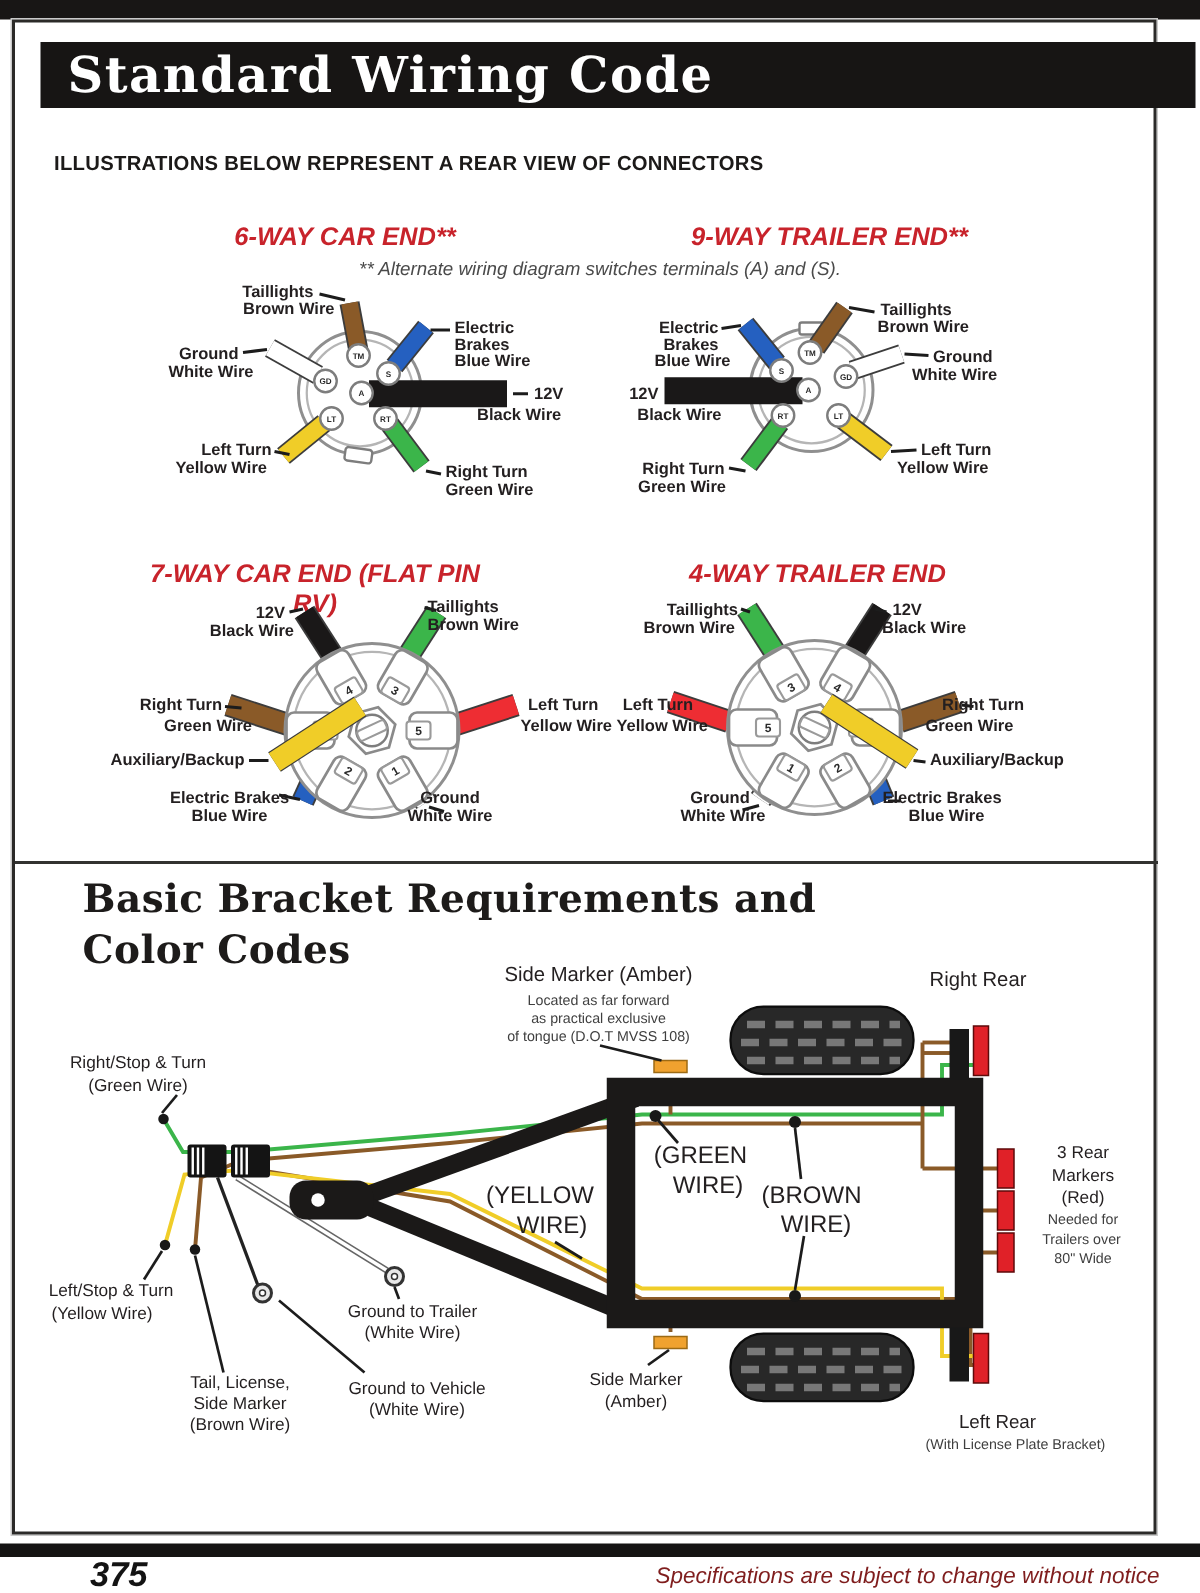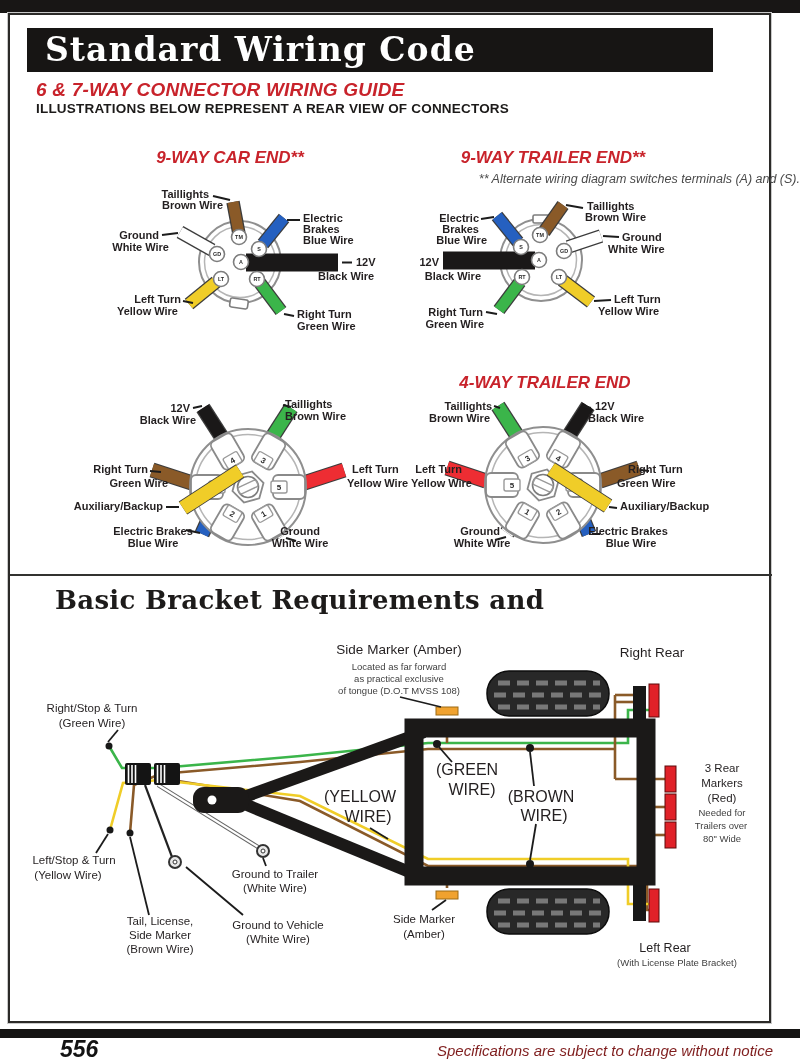--- a/index.html
+++ b/index.html
@@ -1,28 +1,28 @@
 <!DOCTYPE html>
 <html style="--heading_red: #c8232b; --wire_brown: #8a5a28; --wire_blue: #2560c0; --wire_green: #3bb54a; --wire_yellow: #f0cd28; --wire_red: #ee2d33; --wire_black: #1a1818; --wire_white: #ffffff; --marker_amber: #f0a22f; --light_red: #e02128; --frame_black: #1b1918;"><head>
 <meta charset="utf-8">
 <style>
   html,body{margin:0;padding:0;background:#fff;}
   #page{position:relative;width:800px;height:1062px;background:#ffffff;overflow:hidden;
         font-family:"Liberation Sans",sans-serif;}
   .abs{position:absolute;}
   #top-strip{left:0;top:0;width:800px;height:13px;background:#181615;}
   #page-frame{left:8px;top:13px;width:759px;height:1006px;border:2px solid #2b2a28;background:#fff;box-shadow:0 0 0 1px #c9c9c9;}
-  #title-bar{left:27px;top:28px;width:686px;height:44px;background:#171514;color:#fff;}
+  #title-bar{left:27px;top:28px;width:770px;height:44px;background:#171514;color:#fff;}
   #title-bar span{display:block;padding:2px 0 0 18px;font-family:"DejaVu Serif",serif;font-weight:700;font-size:33px;letter-spacing:1px;}
   #guide-heading{left:36px;top:79px;font-size:19px;font-weight:700;font-style:italic;color:var(--heading_red);letter-spacing:0.2px;}
   #guide-subheading{left:36px;top:101px;font-size:13.5px;font-weight:700;color:#1c1a19;letter-spacing:0.2px;}
   .conn-title{font-size:17px;font-weight:700;font-style:italic;color:var(--heading_red);text-align:center;}
   #six-car-title{left:105px;top:148px;width:250px;}
   #six-trailer-title{left:428px;top:148px;width:250px;}
-  #alt-note{left:0;top:172px;width:800px;text-align:right;font-style:italic;font-size:12.5px;color:#4a4a4a;}
+  #alt-note{left:0;top:172px;width:800px;text-align:center;font-style:italic;font-size:12.5px;color:#4a4a4a;}
   #seven-car-title{left:85px;top:373px;width:250px;}
   #seven-trailer-title{left:420px;top:373px;width:250px;}
   #divider{left:10px;top:574px;width:762px;height:2px;background:#323230;}
   #lighting-heading{left:55px;top:583px;width:620px;font-family:"DejaVu Serif",serif;font-weight:700;font-size:26px;line-height:34px;color:#1d1b1a;letter-spacing:0.3px;}
   #footer-bar{left:0;top:1029px;width:800px;height:9px;background:#151413;}
   #footer-page{left:60px;top:1036px;font-size:23px;font-weight:700;font-style:italic;color:#131313;}
   #footer-note{left:0;top:1042px;width:773px;text-align:right;font-size:15px;font-style:italic;color:#7f1d1d;}
   svg{position:absolute;left:0;}
   #connectors{top:190px;}
   #trailer-fig{top:638px;}
@@ -66,26 +66,26 @@
 <body>
 
 <div id="page">
   <div class="abs" id="top-strip"></div>
   <div class="abs" id="page-frame"></div>
 
   <div class="abs" id="title-bar">
     <span>Standard Wiring Code</span>
   </div>
 
-  <div class="abs" id="guide-heading">6 &amp; 7-WAY CONNECTOR WIRING GUIDE</div>
   <div class="abs" id="guide-subheading">ILLUSTRATIONS BELOW REPRESENT A REAR VIEW OF CONNECTORS</div>
 
-  <div class="abs conn-title" id="six-car-title">9-WAY CAR END**</div>
+  <div class="abs conn-title" id="six-car-title">6-WAY CAR END**</div>
   <div class="abs conn-title" id="six-trailer-title">9-WAY TRAILER END**</div>
   <div class="abs" id="alt-note">** Alternate wiring diagram switches terminals (A) and (S).</div>
+  <div class="abs conn-title" id="seven-car-title">7-WAY CAR END (FLAT PIN RV)</div>
   <div class="abs conn-title" id="seven-trailer-title">4-WAY TRAILER END</div>
 
   <svg id="connectors" width="800" height="385" viewBox="0 0 800 385">
 
     <g>
       <circle class="shell" cx="240" cy="72" r="41"></circle>
       <circle class="shell-in" cx="240" cy="72" r="35.5"></circle>
       <rect x="230" y="109" width="18" height="9" rx="2" class="term" transform="rotate(8 239 113)"></rect>
 
       <g>
@@ -329,20 +329,21 @@
         <text class="lbl anch-m" x="628" y="345">Electric Brakes</text>
         <text class="lbl anch-m" x="631" y="357">Blue Wire</text>
       </g>
     </g>
   </svg>
 
   <div class="abs" id="divider"></div>
 
   <div class="abs" id="lighting-heading">
     <div>Basic Bracket Requirements and</div>
+    <div>Color Codes</div>
   </div>
 
   <svg id="trailer-fig" width="800" height="374" viewBox="0 0 800 374">
 
     <g>
       <polyline class="thinwire st-green" points="109,108 122,130 160,130 300,118 428,105 628,105 628,72 649,72"></polyline>
       <polyline class="thinwire st-brown" points="130,195 134,147 160,136 300,124 428,111 615,111"></polyline>
       <line class="thinwire st-brown" x1="615" y1="57" x2="615" y2="141"></line>
       <line class="thinwire st-brown" x1="615" y1="57" x2="634" y2="57"></line>
       <line class="thinwire st-brown" x1="615" y1="64" x2="634" y2="64"></line>
@@ -463,15 +464,15 @@
       <text class="small anch-m" x="721" y="191">Trailers over</text>
       <text class="small anch-m" x="722" y="204">80" Wide</text>
       <text class="lbln anch-m" x="424" y="285">Side Marker</text>
       <text class="lbln anch-m" x="424" y="300">(Amber)</text>
       <text class="med anch-m" x="665" y="314" style="font-size:12.5px">Left Rear</text>
       <text class="small anch-m" x="677" y="328">(With License Plate Bracket)</text>
     </g>
   </svg>
 
   <div class="abs" id="footer-bar"></div>
-  <div class="abs" id="footer-page">556</div>
+  <div class="abs" id="footer-page">375</div>
   <div class="abs" id="footer-note">Specifications are subject to change without notice</div>
 </div>
 
 </body></html>

